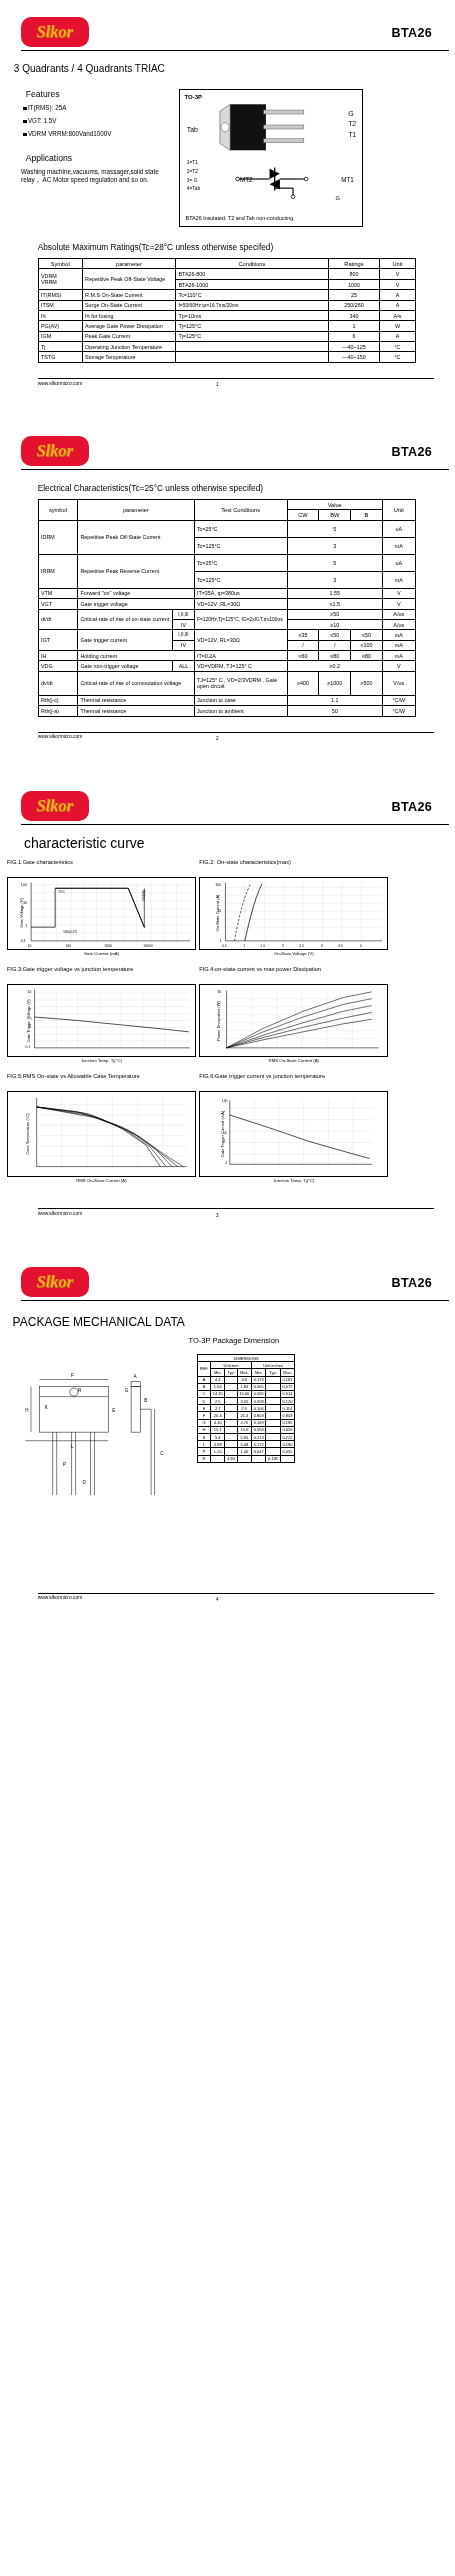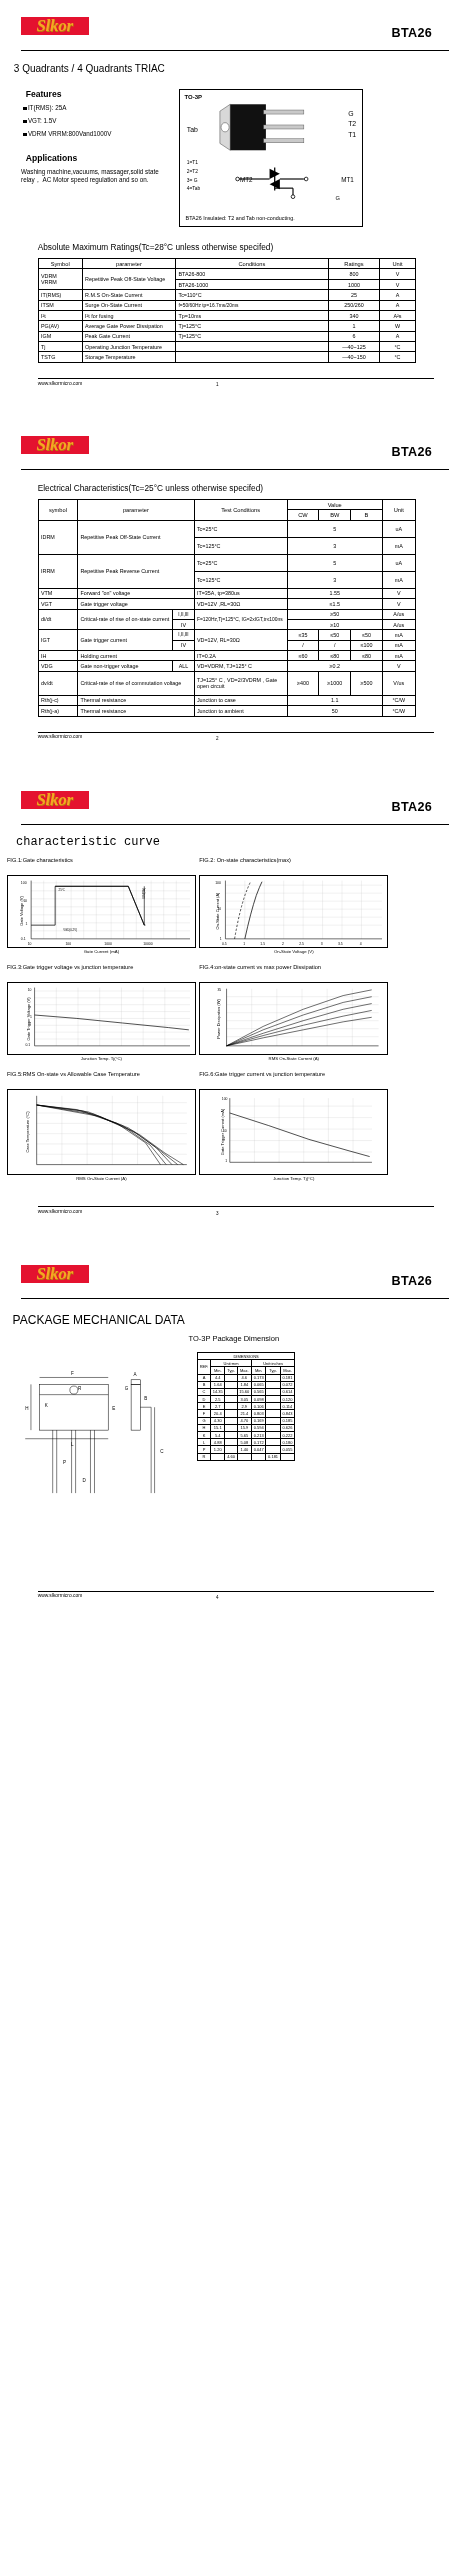--- a/index.html
+++ b/index.html
@@ -10,23 +10,23 @@
     color:#000;
     -webkit-font-smoothing:antialiased;
   }
   .page { position:relative; width:455px; background:#fff; }
   .page-inner { padding:0 32px; }
 
   
   .header { position:relative; height:45px; }
   .logo {
     position:absolute; left:20.6px; top:17px;
-    width:68px; height:18px;
+    width:68px; height:30px;
     background:#e4122f;
-    display:flex; align-items:center; justify-content:center;
+    display:flex; align-items:center; justify-content:center;border-radius:10px;
   }
   .logo-text {
     font-family:"Liberation Serif", serif;
     font-style:italic; font-weight:bold;
     font-size:17px; letter-spacing:-0.3px;
     color:#f5a623;
     text-shadow:0.6px 0.6px 0 #b8860b;
   }
   .header-title {
     position:absolute; right:23px; top:26px;
@@ -37,21 +37,21 @@
     border-bottom:1.7px solid #000;
   }
 
   
   .subtitle { font-size:10px; margin:18.4px 0 0 13.8px; }
 
   .two-col { display:flex; margin-top:15px; }
   .col-left { width:172px; padding-left:20px; }
   .col-right { flex:1; padding-left:6.9px; }
 
-  h2.sect { font-size:8.6px; font-weight:bold; margin:0 0 4.6px 5.7px; }
+  h2.sect { font-size:8.6px; font-weight:normal; margin:0 0 4.6px 5.7px; }
   .feat-list { list-style:none; margin:0 0 0 3.4px; padding:0; }
   .feat-list li { font-size:6.3px; margin-bottom:5.7px; line-height:1.2; }
   .bullet { display:inline-block; width:3.4px; height:3.4px; background:#000; margin-right:1.1px; vertical-align:middle; }
   .apps { font-size:6.3px; line-height:1.35; margin:1.7px 0 0 1.1px; }
 
   
   .pkgbox {
     border:1.1px solid #000; width:184px; height:138px;
     position:relative; padding:3.4px 4.6px;
   }
@@ -100,21 +100,21 @@
   
   .footer { margin-top:15px; padding-left:5.7px; position:relative; height:25px; }
   .footer-rule { border-top:0.9px solid #000; width:396px; margin-left:0; }
   .footer-url { font-size:4.9px; margin-top:1.7px; }
   .pagenum {
     position:absolute; left:184px; top:4.6px;
     font-size:4.6px;
   }
 
   
-  .ch-title { font-size:12px; margin:16px 0 8px 16px;font-family:Liberation Mono, monospace; }
+  .ch-title { font-size:14px; margin:16px 0 8px 24px; }
   .fig-grid { display:flex; flex-wrap:wrap; margin-left:6.9px; }
   .fig { width:189px; margin:0 3.4px 10.3px 0; }
   .fig-cap { font-size:5.7px; line-height:1.3; margin-bottom:3.4px; min-height:15px; }
   .plot { border:0.6px solid #000; background:#fff; position:relative; }
   .ylab {
     position:absolute; left:-1.1px; top:50%;
     transform:translateY(-50%) rotate(-90deg);
     transform-origin:center; font-size:4px; white-space:nowrap;
   }
   .xlab { text-align:center; font-size:4.3px; margin-top:0.6px; }

